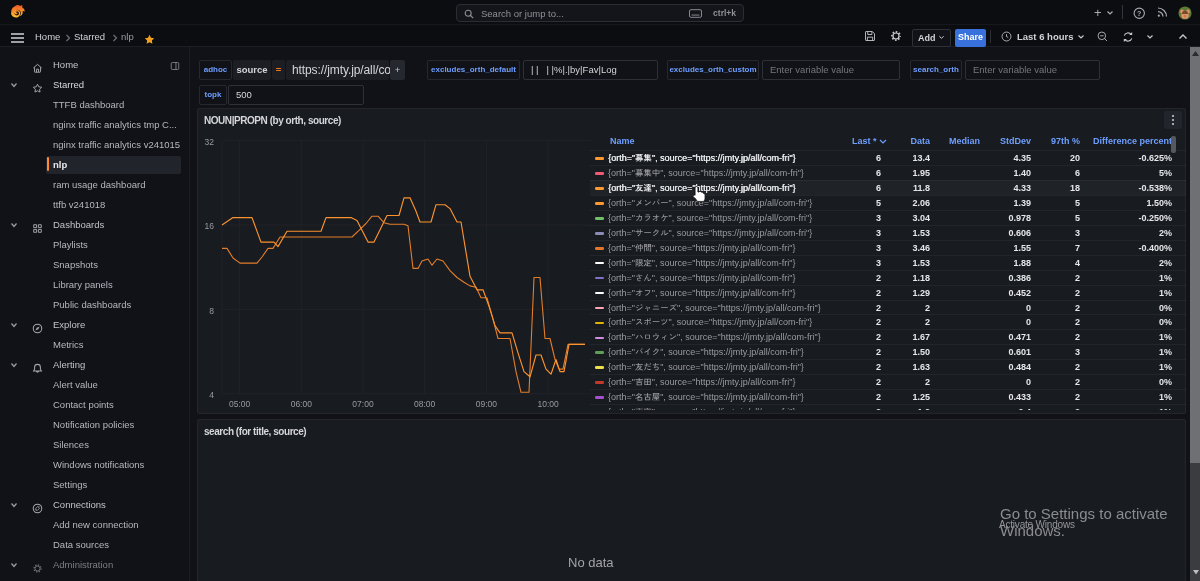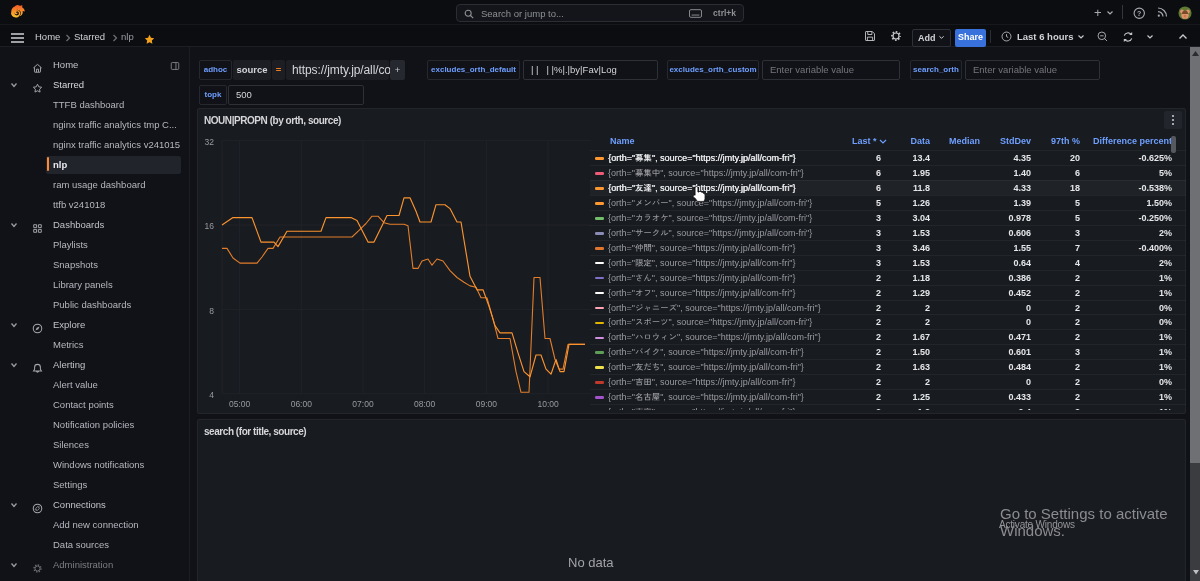--- a/index.html
+++ b/index.html
@@ -319,21 +319,21 @@
       </div>
 <div class="lgrow" style="top:195.0px;">
         <i style="background:#ff9830"></i>
         <b><span style="color:#9a9ba3;">{orth="</span><svg width="33.6" height="10.5" viewBox="0 -6.89 33.6 10.5" style="vertical-align:-3.6px" fill="#9a9ba3">
             <path transform="translate(0.00,0) scale(0.8400)" d="M1.95 -0.09Q1.89 -0.19 1.78 -0.33Q1.67 -0.48 1.55 -0.62Q1.43 -0.77 1.33 -0.84Q2.42 -1.34 3.37 -2.12Q4.32 -2.89 5.07 -3.83Q4.62 -4.16 4.19 -4.44Q3.75 -4.71 3.4 -4.86L3.95 -5.52Q4.32 -5.36 4.75 -5.11Q5.17 -4.85 5.6 -4.55Q6.53 -5.91 6.94 -7.32L7.83 -7.02Q7.58 -6.24 7.21 -5.48Q6.83 -4.72 6.35 -4.01Q6.78 -3.68 7.16 -3.36Q7.54 -3.03 7.8 -2.74Q7.71 -2.66 7.57 -2.52Q7.43 -2.37 7.3 -2.22Q7.18 -2.07 7.11 -1.98Q6.88 -2.26 6.54 -2.59Q6.19 -2.92 5.79 -3.25Q5.01 -2.28 4.04 -1.47Q3.07 -0.65 1.95 -0.09Z"></path>
             <path transform="translate(8.40,0) scale(0.8400)" d="M2.27 -0.37 1.75 -1.3Q2.46 -1.47 3.24 -1.81Q4.02 -2.16 4.79 -2.62Q5.55 -3.08 6.25 -3.6Q6.95 -4.13 7.52 -4.66Q8.08 -5.19 8.44 -5.68Q8.47 -5.57 8.55 -5.38Q8.63 -5.18 8.72 -5Q8.81 -4.81 8.86 -4.72Q8.38 -4.12 7.64 -3.48Q6.9 -2.84 6.01 -2.25Q5.12 -1.65 4.16 -1.16Q3.2 -0.67 2.27 -0.37ZM3.46 -4.81Q3.35 -4.93 3.12 -5.12Q2.88 -5.32 2.6 -5.53Q2.32 -5.73 2.05 -5.91Q1.79 -6.08 1.61 -6.16L2.23 -6.94Q2.41 -6.84 2.67 -6.66Q2.94 -6.48 3.22 -6.28Q3.5 -6.08 3.74 -5.89Q3.98 -5.7 4.11 -5.58Z"></path>
             <path transform="translate(16.80,0) scale(0.8400)" d="M1.38 -1.39Q1.26 -1.53 1.02 -1.75Q0.78 -1.97 0.59 -2.08Q1.24 -2.52 1.79 -3.16Q2.33 -3.79 2.73 -4.48Q3.12 -5.18 3.29 -5.8L4.21 -5.48Q3.97 -4.73 3.56 -3.98Q3.15 -3.23 2.6 -2.56Q2.05 -1.9 1.38 -1.39ZM8.32 -1.69Q8.16 -2.1 7.88 -2.6Q7.61 -3.1 7.28 -3.61Q6.94 -4.11 6.6 -4.54Q6.26 -4.98 5.96 -5.26L6.7 -5.79Q7.03 -5.48 7.39 -5.05Q7.76 -4.63 8.11 -4.14Q8.46 -3.65 8.76 -3.16Q9.06 -2.66 9.27 -2.22Q9.11 -2.15 8.81 -1.98Q8.52 -1.82 8.32 -1.69ZM8.89 -6.48Q8.76 -6.68 8.55 -6.92Q8.34 -7.15 8.12 -7.37Q7.9 -7.58 7.72 -7.72L8.16 -8.09Q8.32 -7.96 8.55 -7.73Q8.79 -7.5 9.02 -7.26Q9.24 -7.02 9.36 -6.85ZM8.05 -5.74Q7.92 -5.95 7.72 -6.19Q7.52 -6.43 7.3 -6.65Q7.08 -6.87 6.9 -7.01L7.35 -7.37Q7.51 -7.24 7.73 -7.01Q7.96 -6.77 8.18 -6.53Q8.4 -6.28 8.52 -6.11Z"></path>
             <path transform="translate(25.20,0) scale(0.8400)" d="M0.95 -3.3Q0.95 -3.39 0.95 -3.58Q0.95 -3.78 0.95 -3.97Q0.95 -4.16 0.94 -4.25Q1.19 -4.24 1.69 -4.24Q2.19 -4.23 2.85 -4.22Q3.52 -4.22 4.26 -4.21Q5.01 -4.21 5.75 -4.21Q6.5 -4.21 7.16 -4.21Q7.82 -4.22 8.32 -4.23Q8.82 -4.24 9.06 -4.25Q9.06 -4.22 9.06 -4.16Q9.06 -4.1 9.06 -4.03Q9.06 -3.85 9.05 -3.62Q9.05 -3.4 9.06 -3.31Q8.75 -3.32 8.14 -3.33Q7.53 -3.34 6.75 -3.34Q5.96 -3.35 5.11 -3.35Q4.26 -3.35 3.45 -3.34Q2.64 -3.34 1.99 -3.33Q1.33 -3.32 0.95 -3.3Z"></path>
           </svg><span style="color:#9a9ba3;">", source="https://jmty.jp/all/com-fri"}</span></b>
         <span class="r" style="right:319px">5</span>
-        <span class="r" style="right:270px">1.26</span>
+        <span class="r" style="right:270px">2.06</span>
         <span class="r" style="right:169px">1.39</span>
         <span class="r" style="right:120px">5</span>
         <span class="r" style="right:28px">1.50%</span>
       </div>
 <div class="lgrow" style="top:209.9px;">
         <i style="background:#73bf69"></i>
         <b><span style="color:#9a9ba3;">{orth="</span><svg width="33.6" height="10.5" viewBox="0 -6.89 33.6 10.5" style="vertical-align:-3.6px" fill="#9a9ba3">
             <path transform="translate(0.00,0) scale(0.8400)" d="M1.79 -0.03Q1.7 -0.2 1.51 -0.43Q1.32 -0.65 1.13 -0.78Q2.43 -1.32 3.26 -2.3Q4.09 -3.28 4.46 -4.79L1.59 -4.7L1.52 -5.6Q1.61 -5.59 2.06 -5.6Q2.52 -5.6 3.2 -5.62Q3.88 -5.63 4.63 -5.65Q4.7 -6.12 4.73 -6.63Q4.76 -7.15 4.76 -7.72L5.71 -7.71Q5.71 -7.16 5.68 -6.66Q5.65 -6.15 5.58 -5.68Q6.3 -5.7 6.92 -5.71Q7.54 -5.73 7.96 -5.75Q8.37 -5.77 8.45 -5.78Q8.44 -5.38 8.39 -4.81Q8.34 -4.24 8.26 -3.64Q8.18 -3.03 8.09 -2.5Q8.01 -1.98 7.93 -1.66Q7.77 -0.99 7.5 -0.65Q7.23 -0.31 6.75 -0.21Q6.27 -0.1 5.48 -0.11Q5.45 -0.3 5.37 -0.58Q5.28 -0.87 5.15 -1.06Q5.8 -1.04 6.17 -1.08Q6.53 -1.13 6.72 -1.32Q6.91 -1.51 7.01 -1.9Q7.1 -2.23 7.2 -2.75Q7.29 -3.26 7.37 -3.83Q7.44 -4.4 7.47 -4.88L5.43 -4.82Q5.04 -3.11 4.13 -1.92Q3.22 -0.74 1.79 -0.03Z"></path>
             <path transform="translate(8.40,0) scale(0.8400)" d="M2.98 0.25Q2.94 0.16 2.85 -0.01Q2.76 -0.17 2.66 -0.34Q2.55 -0.5 2.47 -0.58Q4.29 -1.11 5.46 -2.13Q6.64 -3.15 7.17 -4.57Q6.71 -4.55 6.09 -4.52Q5.47 -4.49 4.8 -4.46Q4.14 -4.42 3.53 -4.39Q2.92 -4.36 2.46 -4.34Q2.01 -4.32 1.82 -4.3L1.74 -5.26Q1.98 -5.25 2.45 -5.25Q2.92 -5.26 3.53 -5.28Q4.14 -5.29 4.79 -5.31Q5.43 -5.33 6.03 -5.36Q6.62 -5.38 7.07 -5.41Q7.52 -5.44 7.72 -5.47L8.25 -5.15Q7.79 -3.22 6.48 -1.85Q5.17 -0.49 2.98 0.25ZM2.74 -6.59V-7.51Q3.18 -7.5 3.78 -7.49Q4.37 -7.48 5.03 -7.48Q5.67 -7.48 6.27 -7.49Q6.86 -7.5 7.35 -7.51V-6.59Q6.85 -6.61 6.28 -6.62Q5.71 -6.62 5.03 -6.62Q4.65 -6.62 4.23 -6.62Q3.8 -6.62 3.41 -6.62Q3.02 -6.61 2.74 -6.59Z"></path>
             <path transform="translate(16.80,0) scale(0.8400)" d="M4.46 0.09Q4.42 -0.11 4.36 -0.36Q4.3 -0.62 4.2 -0.81Q4.77 -0.8 5.07 -0.85Q5.37 -0.91 5.48 -1.06Q5.59 -1.21 5.58 -1.47Q5.58 -1.59 5.57 -1.96Q5.56 -2.34 5.54 -2.89Q5.52 -3.44 5.5 -4.05Q5.01 -3.36 4.34 -2.75Q3.68 -2.13 2.94 -1.63Q2.19 -1.13 1.44 -0.77Q1.35 -0.97 1.19 -1.18Q1.03 -1.39 0.87 -1.52Q1.4 -1.73 1.97 -2.07Q2.54 -2.41 3.09 -2.83Q3.65 -3.26 4.13 -3.74Q4.61 -4.21 4.96 -4.7Q4.32 -4.68 3.71 -4.66Q3.11 -4.64 2.61 -4.62Q2.11 -4.61 1.79 -4.6Q1.47 -4.58 1.4 -4.57L1.34 -5.46Q1.56 -5.45 1.99 -5.46Q2.41 -5.46 2.97 -5.46Q3.53 -5.47 4.17 -5.48Q4.81 -5.5 5.45 -5.52L5.38 -7.71H6.31L6.38 -5.55Q7.19 -5.57 7.86 -5.61Q8.52 -5.64 8.86 -5.66V-4.78Q8.79 -4.79 8.45 -4.79Q8.1 -4.78 7.57 -4.77Q7.04 -4.76 6.41 -4.74Q6.43 -4.17 6.45 -3.62Q6.46 -3.07 6.48 -2.6Q6.5 -2.13 6.51 -1.81Q6.52 -1.49 6.52 -1.39Q6.56 -0.54 6.07 -0.23Q5.58 0.09 4.46 0.09Z"></path>
@@ -372,21 +372,21 @@
         <span class="r" style="right:28px">-0.400%</span>
       </div>
 <div class="lgrow" style="top:254.7px;">
         <i style="background:#ffffff"></i>
         <b><span style="color:#9a9ba3;">{orth="</span><svg width="16.8" height="10.5" viewBox="0 -6.89 16.8 10.5" style="vertical-align:-3.6px" fill="#9a9ba3">
             <path transform="translate(0.00,0) scale(0.8400)" d="M3.4 0.71 3.19 -0.14Q3.43 -0.17 3.78 -0.23Q4.12 -0.29 4.49 -0.36V-7.99H8.83V-3.83H6.86Q6.99 -3.09 7.33 -2.45Q7.6 -2.61 7.89 -2.81Q8.19 -3.02 8.46 -3.23Q8.73 -3.44 8.9 -3.6L9.49 -2.99Q9.29 -2.82 8.98 -2.59Q8.68 -2.37 8.35 -2.16Q8.02 -1.95 7.74 -1.79Q8.18 -1.21 8.73 -0.78Q9.28 -0.34 9.86 -0.06Q9.78 -0.01 9.65 0.13Q9.52 0.27 9.4 0.42Q9.28 0.57 9.23 0.66Q7.92 -0.07 7.15 -1.14Q6.38 -2.21 6.07 -3.83H5.37V-0.54Q5.88 -0.65 6.31 -0.76Q6.75 -0.87 6.97 -0.96V-0.14Q6.7 -0.04 6.24 0.09Q5.77 0.22 5.24 0.34Q4.7 0.46 4.21 0.56Q3.72 0.66 3.4 0.71ZM0.89 0.75V-7.99H3.8L4.16 -7.67Q4.12 -7.56 3.98 -7.29Q3.84 -7.02 3.66 -6.68Q3.47 -6.33 3.28 -6Q3.09 -5.66 2.96 -5.41Q2.82 -5.15 2.77 -5.06Q3.32 -4.6 3.66 -4.09Q4 -3.58 4 -2.97Q4 -2.13 3.58 -1.71Q3.15 -1.28 2.47 -1.28H2.06Q2.04 -1.47 1.98 -1.73Q1.92 -2 1.85 -2.16H2.33Q2.69 -2.16 2.9 -2.4Q3.11 -2.63 3.11 -3.12Q3.11 -3.66 2.77 -4.12Q2.43 -4.58 1.9 -4.99Q1.93 -5.05 2.05 -5.28Q2.17 -5.5 2.33 -5.79Q2.48 -6.09 2.63 -6.39Q2.79 -6.7 2.9 -6.93Q3.01 -7.16 3.03 -7.23H1.73V0.75ZM5.37 -4.6H7.94V-5.58H5.37ZM5.37 -6.28H7.94V-7.22H5.37Z"></path>
             <path transform="translate(8.40,0) scale(0.8400)" d="M0.97 0.59Q0.9 0.5 0.76 0.38Q0.62 0.25 0.47 0.14Q0.33 0.02 0.22 -0.02Q0.79 -0.43 1.31 -1.04Q1.82 -1.64 2.21 -2.34Q2.59 -3.04 2.76 -3.71L3.69 -3.41Q3.6 -3.1 3.47 -2.79Q3.34 -2.48 3.17 -2.17Q3.43 -1.68 3.78 -1.33Q4.12 -0.99 4.56 -0.77V-4.43H2.08V-5.26H7.91V-4.43H5.51V-3.07H8.19V-2.23H5.51V-0.47Q5.84 -0.4 6.21 -0.37Q6.59 -0.34 7 -0.34Q7.64 -0.34 8.36 -0.38Q9.08 -0.41 9.63 -0.48Q9.6 -0.41 9.55 -0.22Q9.5 -0.02 9.46 0.18Q9.43 0.39 9.42 0.5Q8.91 0.51 8.25 0.52Q7.59 0.52 7 0.52Q5.84 0.52 5.03 0.32Q4.22 0.12 3.67 -0.3Q3.11 -0.72 2.7 -1.37Q1.95 -0.22 0.97 0.59ZM0.7 -4.87V-7.05H4.48V-8.35H5.47V-7.05H9.3V-4.91H8.38V-6.27H1.61V-4.87Z"></path>
           </svg><span style="color:#9a9ba3;">", source="https://jmty.jp/all/com-fri"}</span></b>
         <span class="r" style="right:319px">3</span>
         <span class="r" style="right:270px">1.53</span>
-        <span class="r" style="right:169px">0.64</span>
+        <span class="r" style="right:169px">1.88</span>
         <span class="r" style="right:120px">4</span>
         <span class="r" style="right:28px">2%</span>
       </div>
 <div class="lgrow" style="top:269.6px;">
         <i style="background:#7e70c8"></i>
         <b><span style="color:#9a9ba3;">{orth="</span><svg width="16.8" height="10.5" viewBox="0 -6.89 16.8 10.5" style="vertical-align:-3.6px" fill="#9a9ba3">
             <path transform="translate(0.00,0) scale(0.8400)" d="M6.55 0.39Q5.72 0.43 4.96 0.33Q4.2 0.23 3.61 -0.03Q3.02 -0.3 2.68 -0.75Q2.34 -1.2 2.34 -1.86Q2.34 -2.37 2.62 -2.75Q2.89 -3.12 3.37 -3.35Q3.85 -3.57 4.48 -3.64Q5.1 -3.71 5.8 -3.6Q5.12 -4.43 4.72 -5.4Q3.77 -5.32 2.87 -5.27Q1.96 -5.22 1.32 -5.23L1.18 -6.14Q1.77 -6.1 2.63 -6.12Q3.49 -6.13 4.43 -6.2Q4.14 -7.13 4.14 -8.03H5.07Q5.06 -7.6 5.12 -7.16Q5.19 -6.72 5.32 -6.28Q6.29 -6.38 7.13 -6.51Q7.97 -6.64 8.45 -6.78L8.61 -5.9Q8.12 -5.79 7.33 -5.68Q6.53 -5.57 5.62 -5.48Q5.94 -4.79 6.42 -4.18Q6.89 -3.57 7.52 -3.11L6.96 -2.46Q6.5 -2.69 5.99 -2.8Q5.48 -2.91 5 -2.91Q4.51 -2.9 4.12 -2.79Q3.73 -2.67 3.5 -2.44Q3.27 -2.21 3.27 -1.86Q3.27 -1.45 3.56 -1.18Q3.85 -0.9 4.36 -0.76Q4.86 -0.61 5.52 -0.57Q6.17 -0.53 6.9 -0.58Q6.78 -0.39 6.68 -0.09Q6.57 0.21 6.55 0.39Z"></path>
             <path transform="translate(8.40,0) scale(0.8400)" d="M1.7 0.2 0.82 -0.19Q0.93 -0.42 1.17 -0.89Q1.4 -1.36 1.71 -1.99Q2.02 -2.62 2.37 -3.33Q2.72 -4.05 3.07 -4.77Q3.42 -5.48 3.73 -6.12Q4.05 -6.75 4.29 -7.23Q4.53 -7.71 4.66 -7.95L5.59 -7.53Q5.38 -7.23 5.04 -6.63Q4.7 -6.03 4.29 -5.26Q3.89 -4.48 3.48 -3.67Q3.77 -3.9 4.08 -4.03Q4.39 -4.16 4.71 -4.16Q5.39 -4.16 5.66 -3.77Q5.93 -3.38 5.93 -2.6Q5.93 -2.45 5.92 -2.2Q5.91 -1.95 5.91 -1.79Q5.91 -1.23 6.04 -1.04Q6.18 -0.85 6.57 -0.85Q7.12 -0.85 7.61 -1.38Q8.09 -1.9 8.41 -2.78Q8.55 -2.61 8.77 -2.42Q8.98 -2.22 9.13 -2.11Q8.11 0.09 6.44 0.09Q5.74 0.09 5.39 -0.27Q5.04 -0.63 5.04 -1.53Q5.04 -1.61 5.04 -1.77Q5.05 -1.93 5.05 -2.1Q5.06 -2.27 5.06 -2.38Q5.06 -2.89 4.91 -3.11Q4.76 -3.32 4.4 -3.32Q4.04 -3.32 3.71 -3.14Q3.37 -2.96 3.09 -2.66Q2.82 -2.35 2.65 -1.99Q2.31 -1.26 2.06 -0.7Q1.81 -0.14 1.7 0.2Z"></path>
           </svg><span style="color:#9a9ba3;">", source="https://jmty.jp/all/com-fri"}</span></b>
         <span class="r" style="right:319px">2</span>

